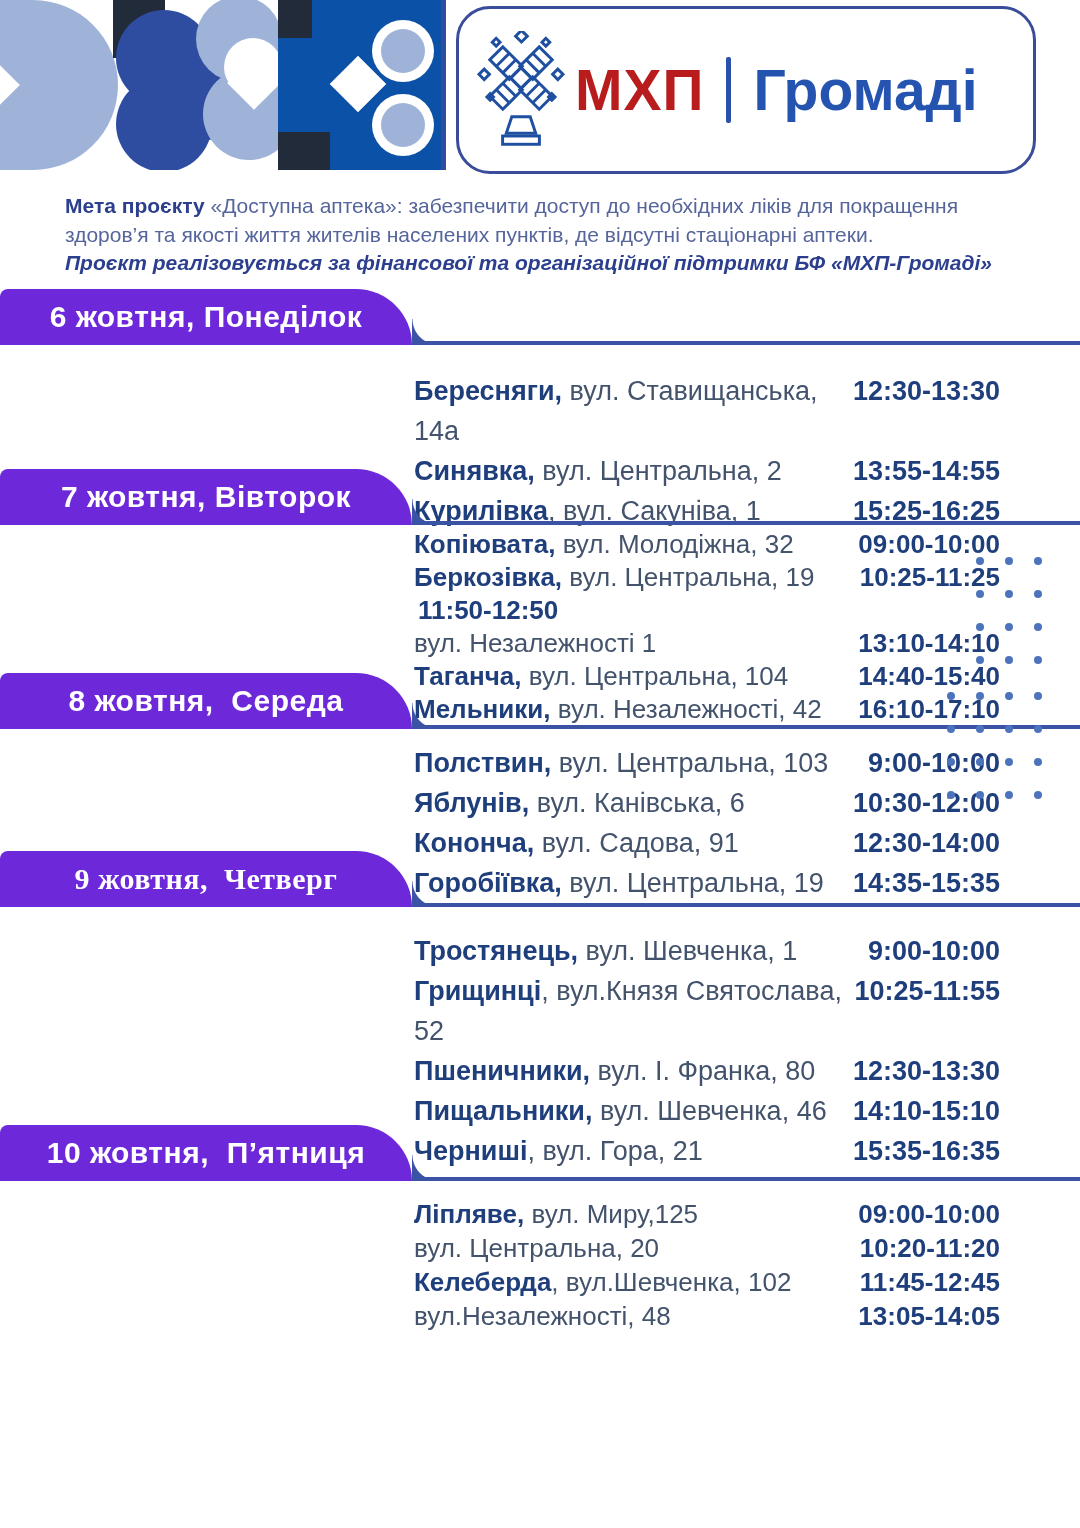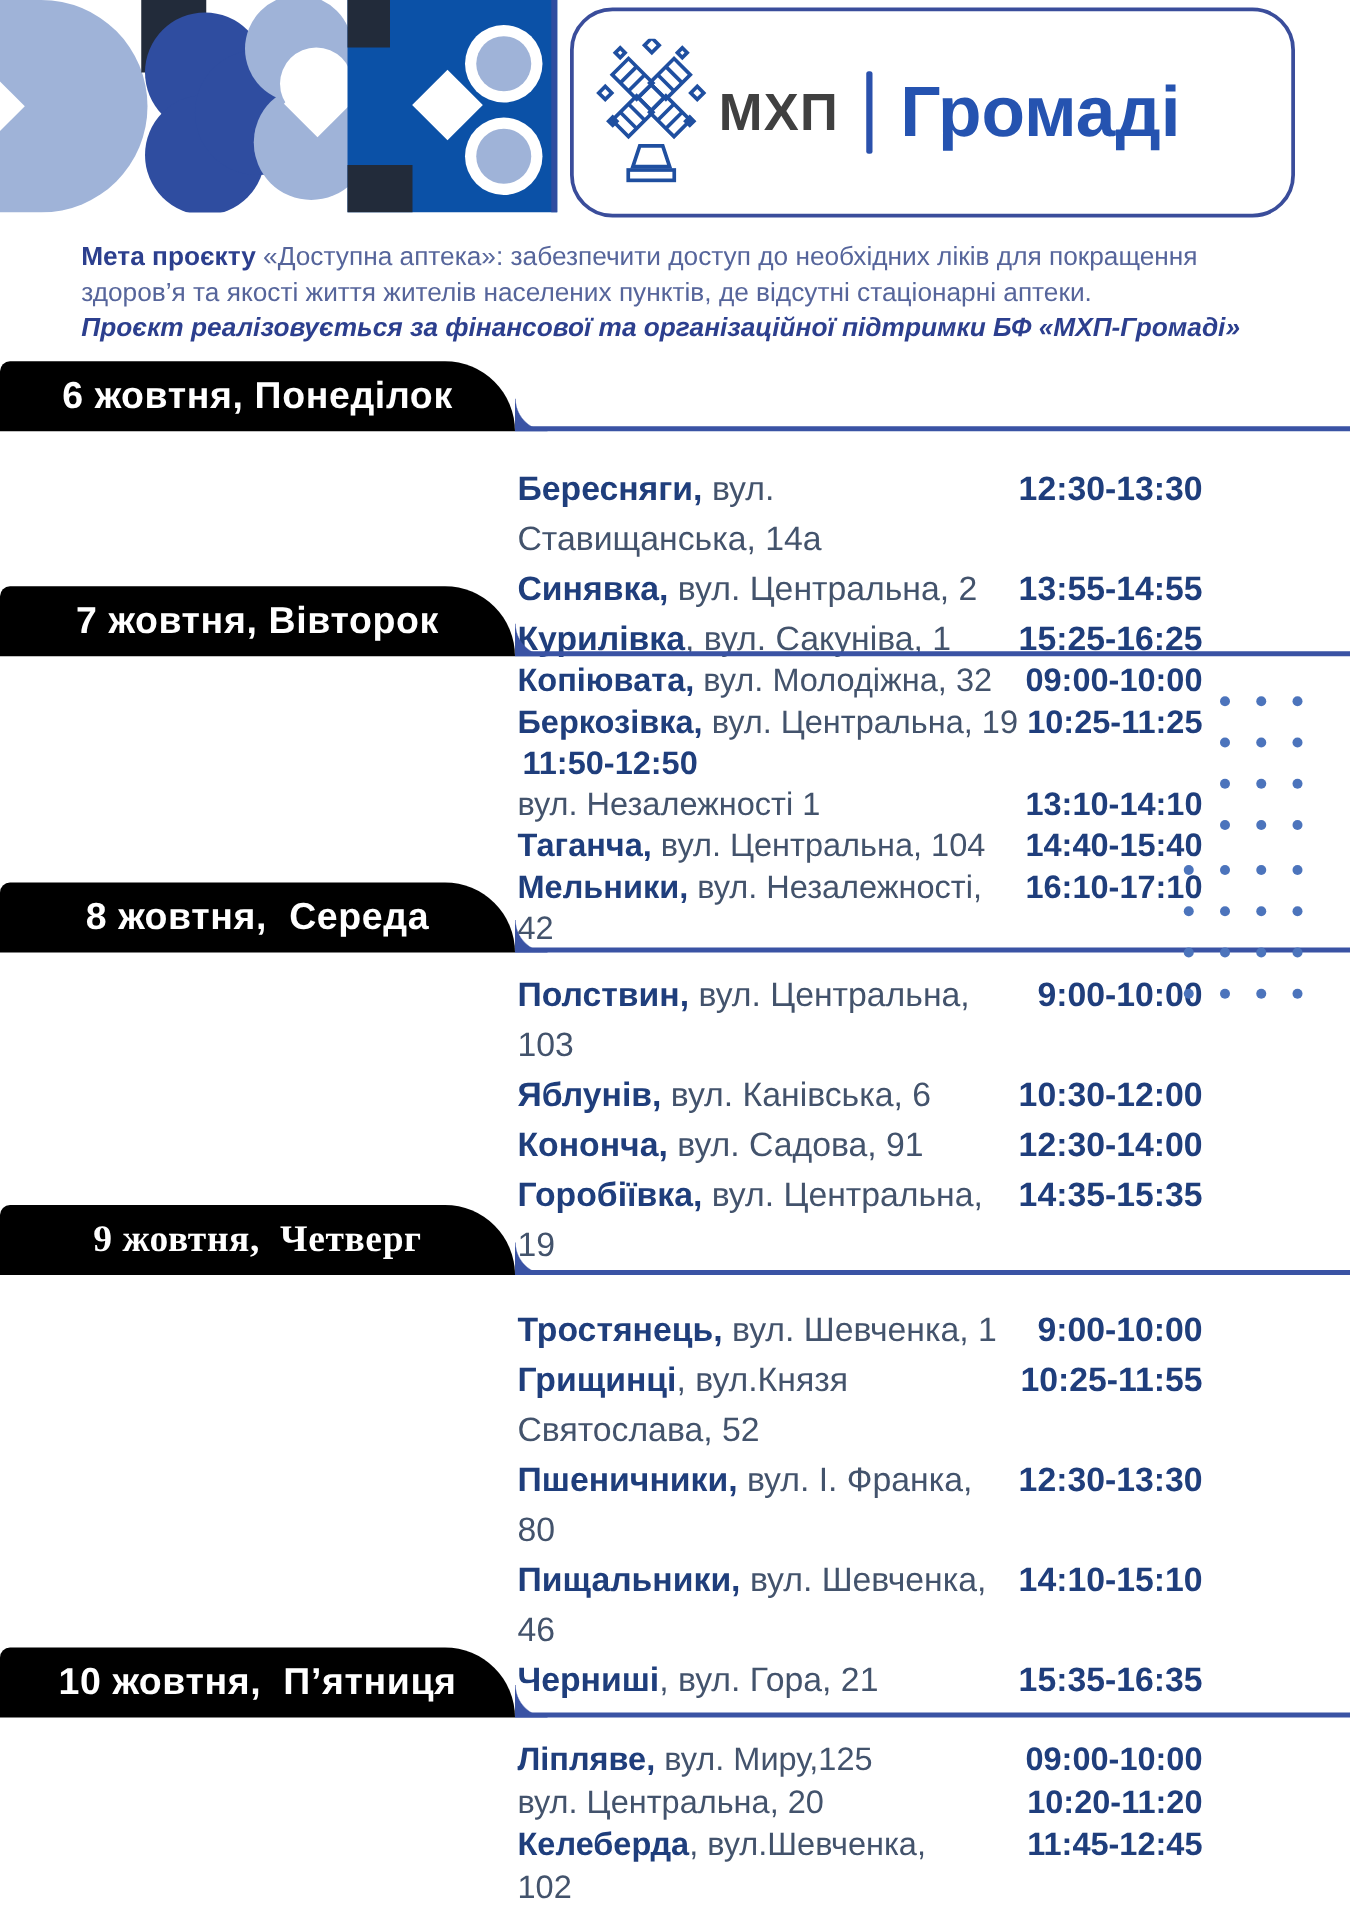--- a/index.html
+++ b/index.html
@@ -29,41 +29,41 @@
   .p-wc1{left:372px;top:20px;width:62px;height:62px;background:#fff;border-radius:50%;}
   .p-wc2{left:372px;top:94px;width:62px;height:62px;background:#fff;border-radius:50%;}
   .p-lc1{left:381px;top:29px;width:44px;height:44px;background:#9FB3D8;border-radius:50%;}
   .p-lc2{left:381px;top:103px;width:44px;height:44px;background:#9FB3D8;border-radius:50%;}
   .p-strip{left:441px;top:0;width:5px;height:170px;background:#2F4DA0;}
   .logo-box{
     position:absolute;left:456px;top:6px;width:580px;height:168px;box-sizing:border-box;
     background:#fff;border:3px solid #3A4D9B;border-radius:34px;
     display:flex;align-items:center;padding-left:16px;
   }
-  .brand{font-size:42px;font-weight:bold;color:#404040;letter-spacing:1px;margin-left:8px;}
+  .brand{font-size:57px;font-weight:bold;color:#b91c1c;letter-spacing:1px;margin-left:8px;}
   .logo-divider{width:5px;height:66px;background:#2B51AC;margin:0 22px;border-radius:2px;}
   .division{font-size:57px;font-weight:bold;color:#2553B0;}
   
   .description{margin:14px 55px 0 65px;font-size:21px;line-height:28.5px;color:#56659B;}
   .description .lead{font-weight:bold;color:#2C3F8E;margin-top:20px;}
   .description .line2{display:block;font-style:italic;font-weight:bold;color:#2C3F8E;}
   
   .schedule{position:relative;}
   .banner-row{display:flex;align-items:flex-end;position:relative;}
   .tab{
-    position:relative;width:412px;height:56px;background:#000000;
+    position:relative;width:412px;height:56px;background:#6d28d9;
     border-radius:8px 56px 0 0;display:flex;align-items:center;justify-content:center;
   }
   .tab::after{
     content:"";position:absolute;right:-26px;bottom:0;width:26px;height:26px;
     background:radial-gradient(circle at 100% 0%, rgba(0,0,0,0) 25px, #3A53A4 26px);
   }
   .tab-label{color:#fff;font-weight:bold;font-size:30px;white-space:pre;letter-spacing:.5px;}
   .rule{flex:1;height:4px;background:#3A53A4;}
-  .entries{margin:0 118px 0 414px;}
+  .entries{margin:0 80px 0 414px;}
   .row{display:flex;justify-content:space-between;align-items:baseline;font-size:27px;line-height:40px;color:#43536C;}
   .name{font-weight:bold;color:#1F3E7C;}
   .time{font-weight:bold;color:#1F3E7C;white-space:nowrap;margin-left:4px;}
   .day1 .banner-row{margin-top:11px;}
   .day1 .entries{margin-top:26px;}
   .day2 .banner-row{margin-top:-62px;}
   .day2 .entries{margin-top:3px;}
   .day2 .row{line-height:33px;font-size:26px;}
   .day3 .banner-row{margin-top:-53px;}
   .day3 .entries{margin-top:14px;}

